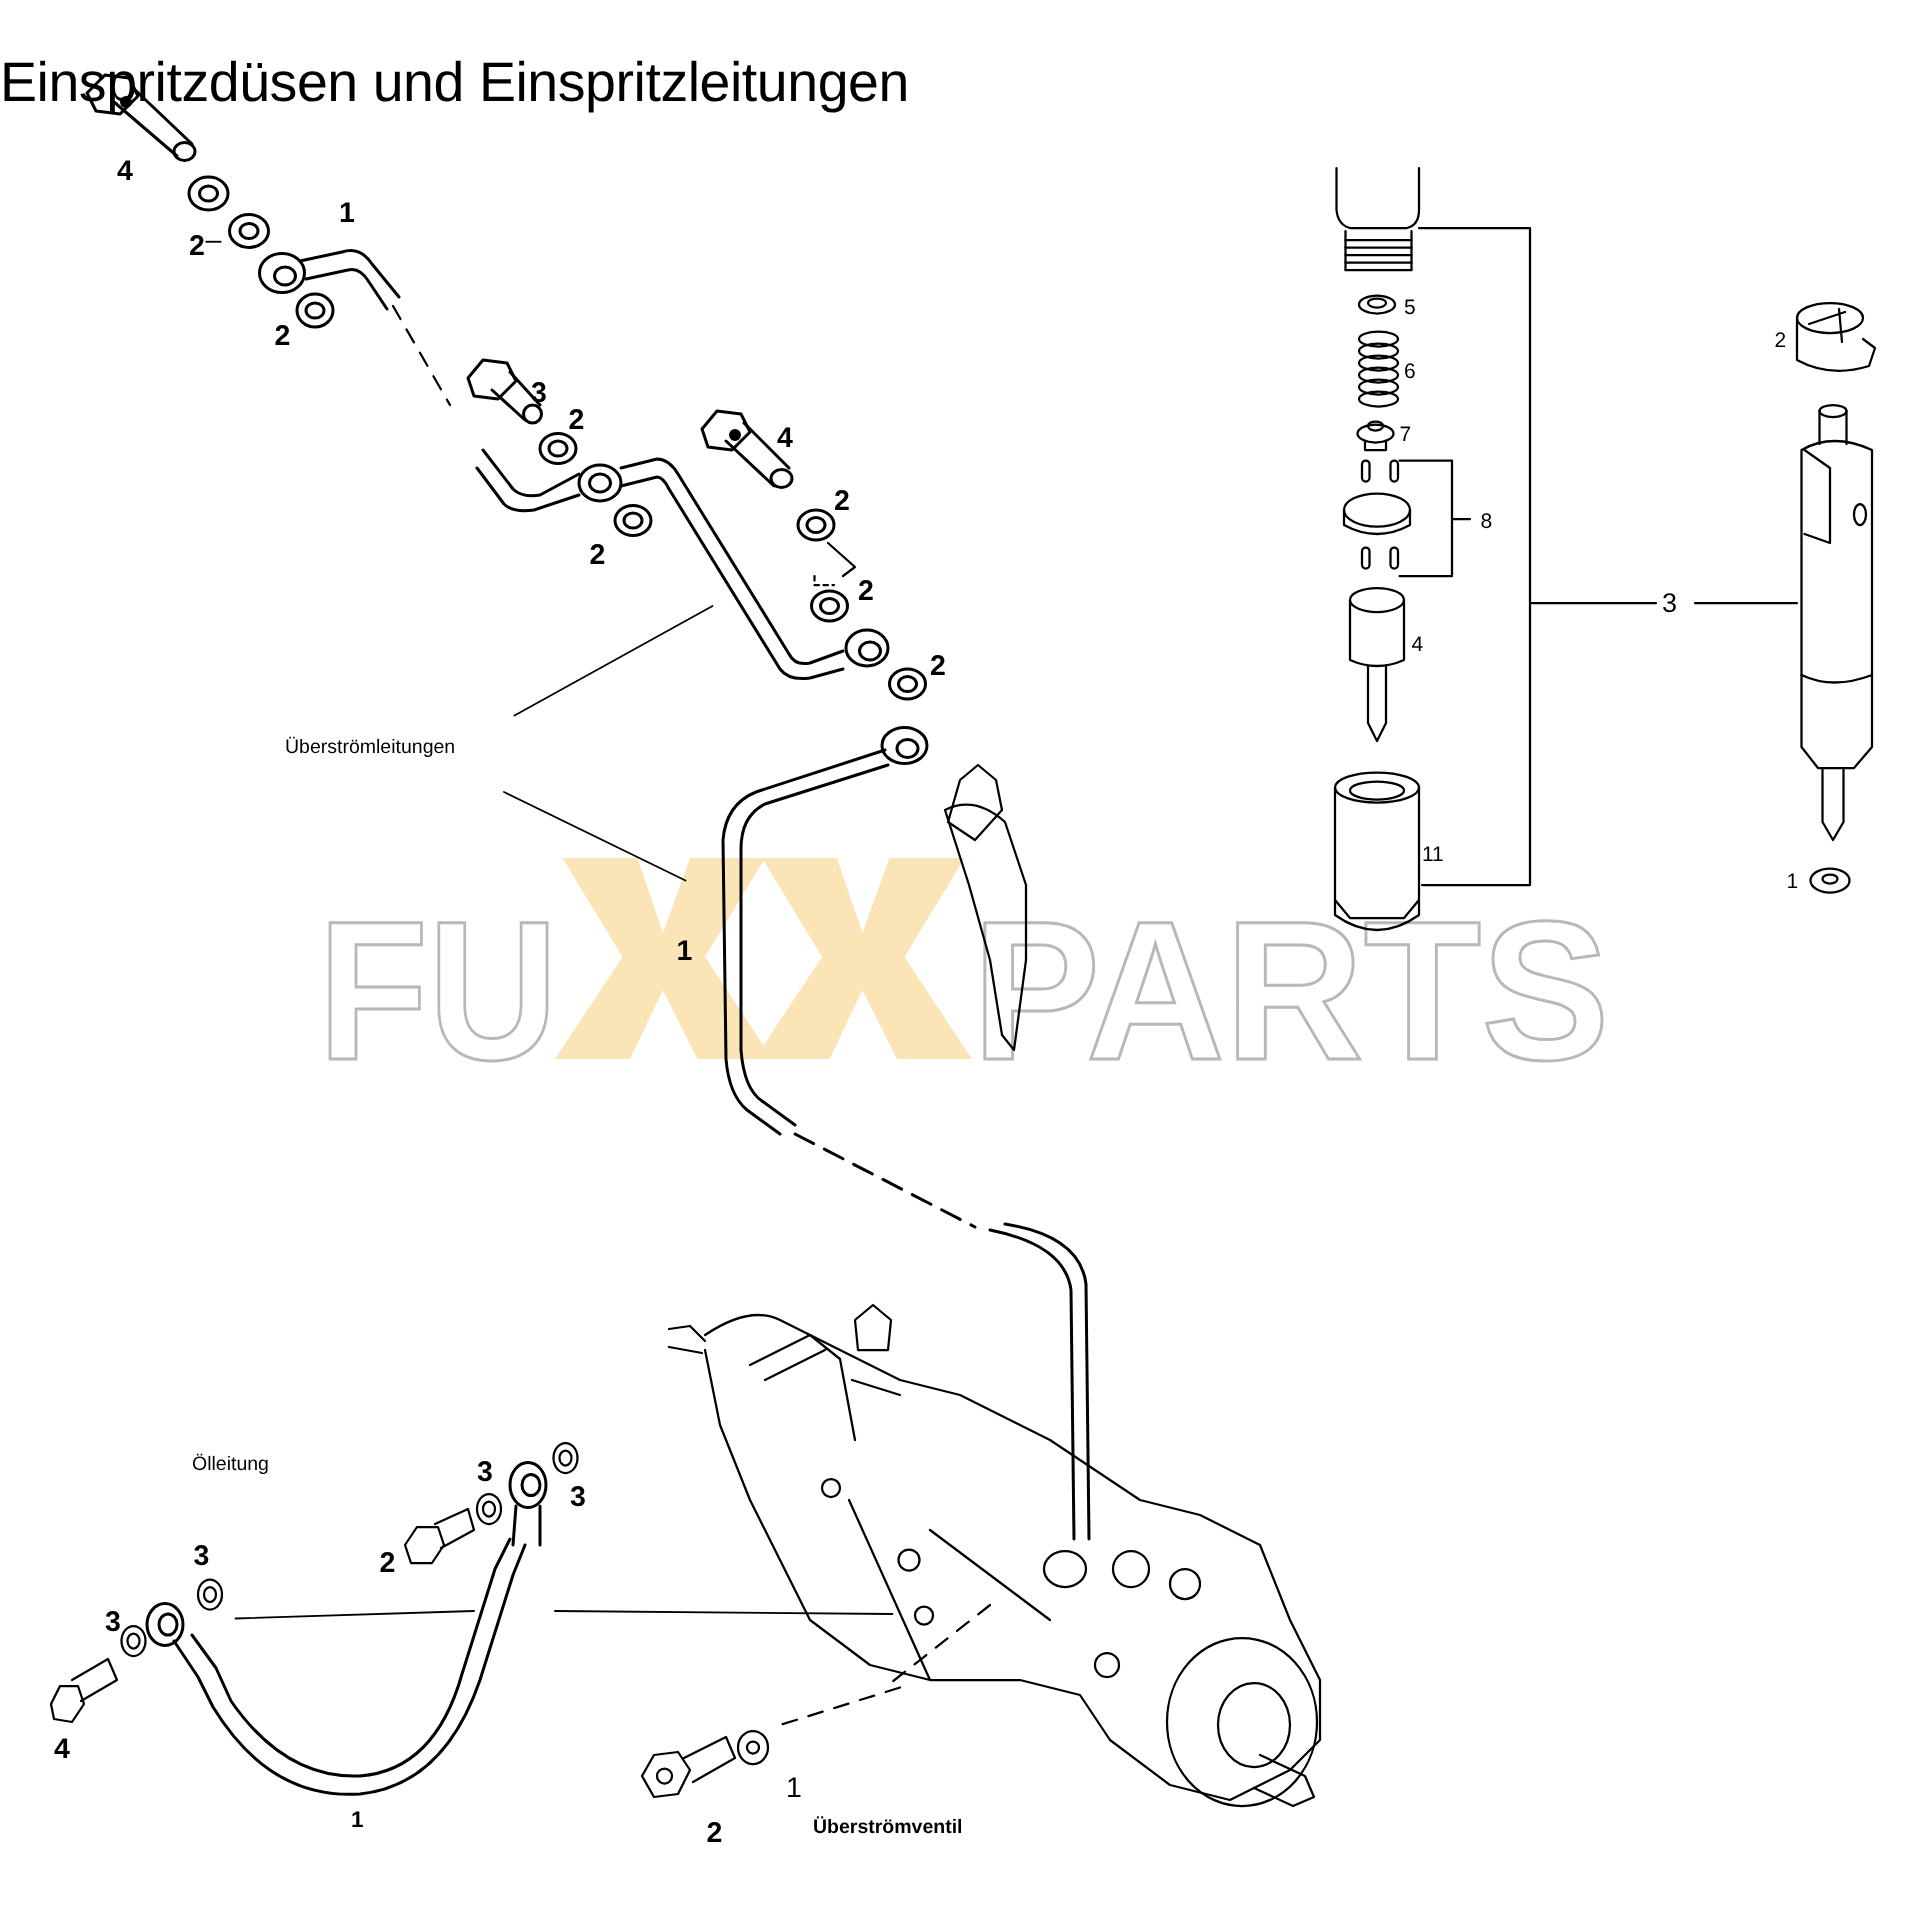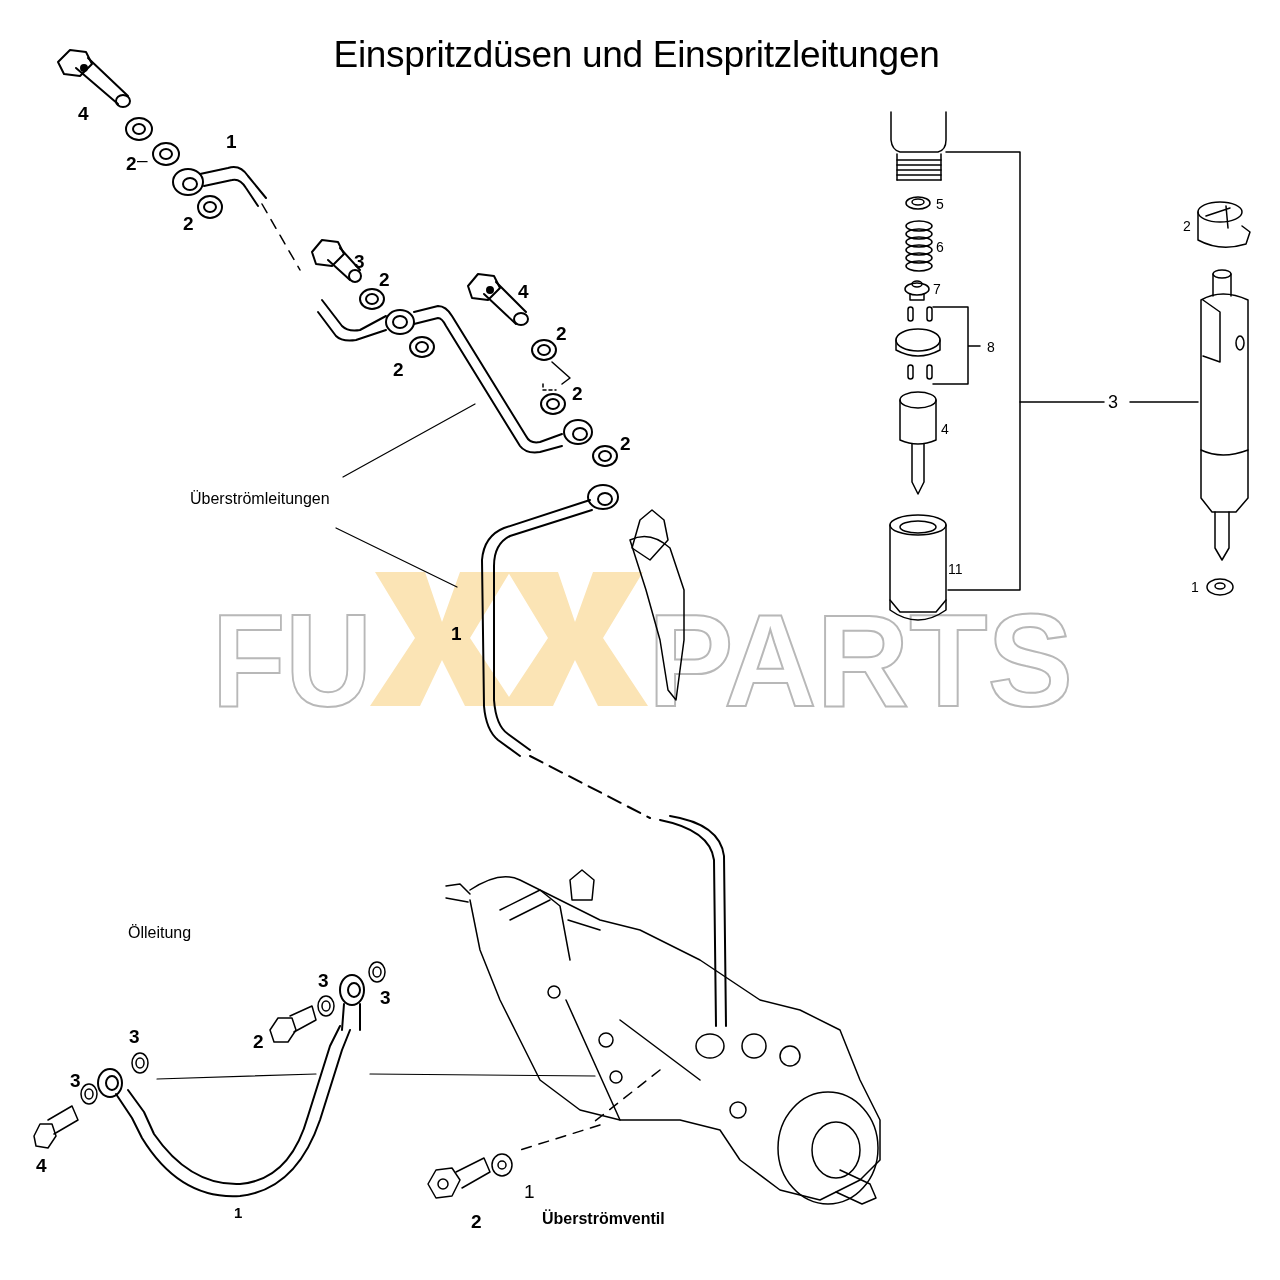--- a/index.html
+++ b/index.html
@@ -1,20 +1,20 @@
 <!DOCTYPE html>
 <html><head>
 <meta charset="utf-8">
 <style>
   html, body { margin: 0; padding: 0; background: #ffffff; }
   body { width: 1280px; height: 1280px; position: relative; overflow: hidden;
          font-family: "Liberation Sans", sans-serif; color: #000; }
-  .title { position: absolute; left: 0; top: 34px; width: 1273px; text-align: center;
+  .title { position: absolute; left: 0; top: 34px; width: 1273px; text-align: left;
            font-size: 37px; letter-spacing: -0.3px; }
-  .label { position: absolute; font-size: 16px; white-space: nowrap; }
+  .label { position: absolute; font-size: 13px; white-space: nowrap; }
   svg.art { position: absolute; left: 0; top: 0; }
   .num { font-family: "Liberation Sans", sans-serif; font-weight: bold; font-size: 19px; }
   .numt { font-family: "Liberation Sans", sans-serif; font-size: 14px; }
   .wm { font-family: "Liberation Sans", sans-serif; font-weight: bold; font-size: 132px; }
 </style>
 </head>
 <body>
 
 <div class="title">Einspritzdüsen und Einspritzleitungen</div>
 
@@ -266,14 +266,14 @@
     <ellipse cx="502" cy="1165" rx="10" ry="11"></ellipse>
       <ellipse cx="502" cy="1165" rx="4" ry="4"></ellipse>
   </g>
   <g class="num" fill="#000" stroke="none">
     <text x="471" y="1228">2</text>
     <text x="524" y="1198" font-weight="normal">1</text>
   </g>
 </svg>
 
 <div class="label" style="left:190px; top:490px;">Überströmleitungen</div>
-<div class="label" style="left:128px; top:924px;">Ölleitung</div>
+<div class="label" style="left:128px; top:968px;">Ölleitung</div>
 <div class="label" style="left:542px; top:1210px;font-weight:bold;">Überströmventil</div>
 
 </body></html>

